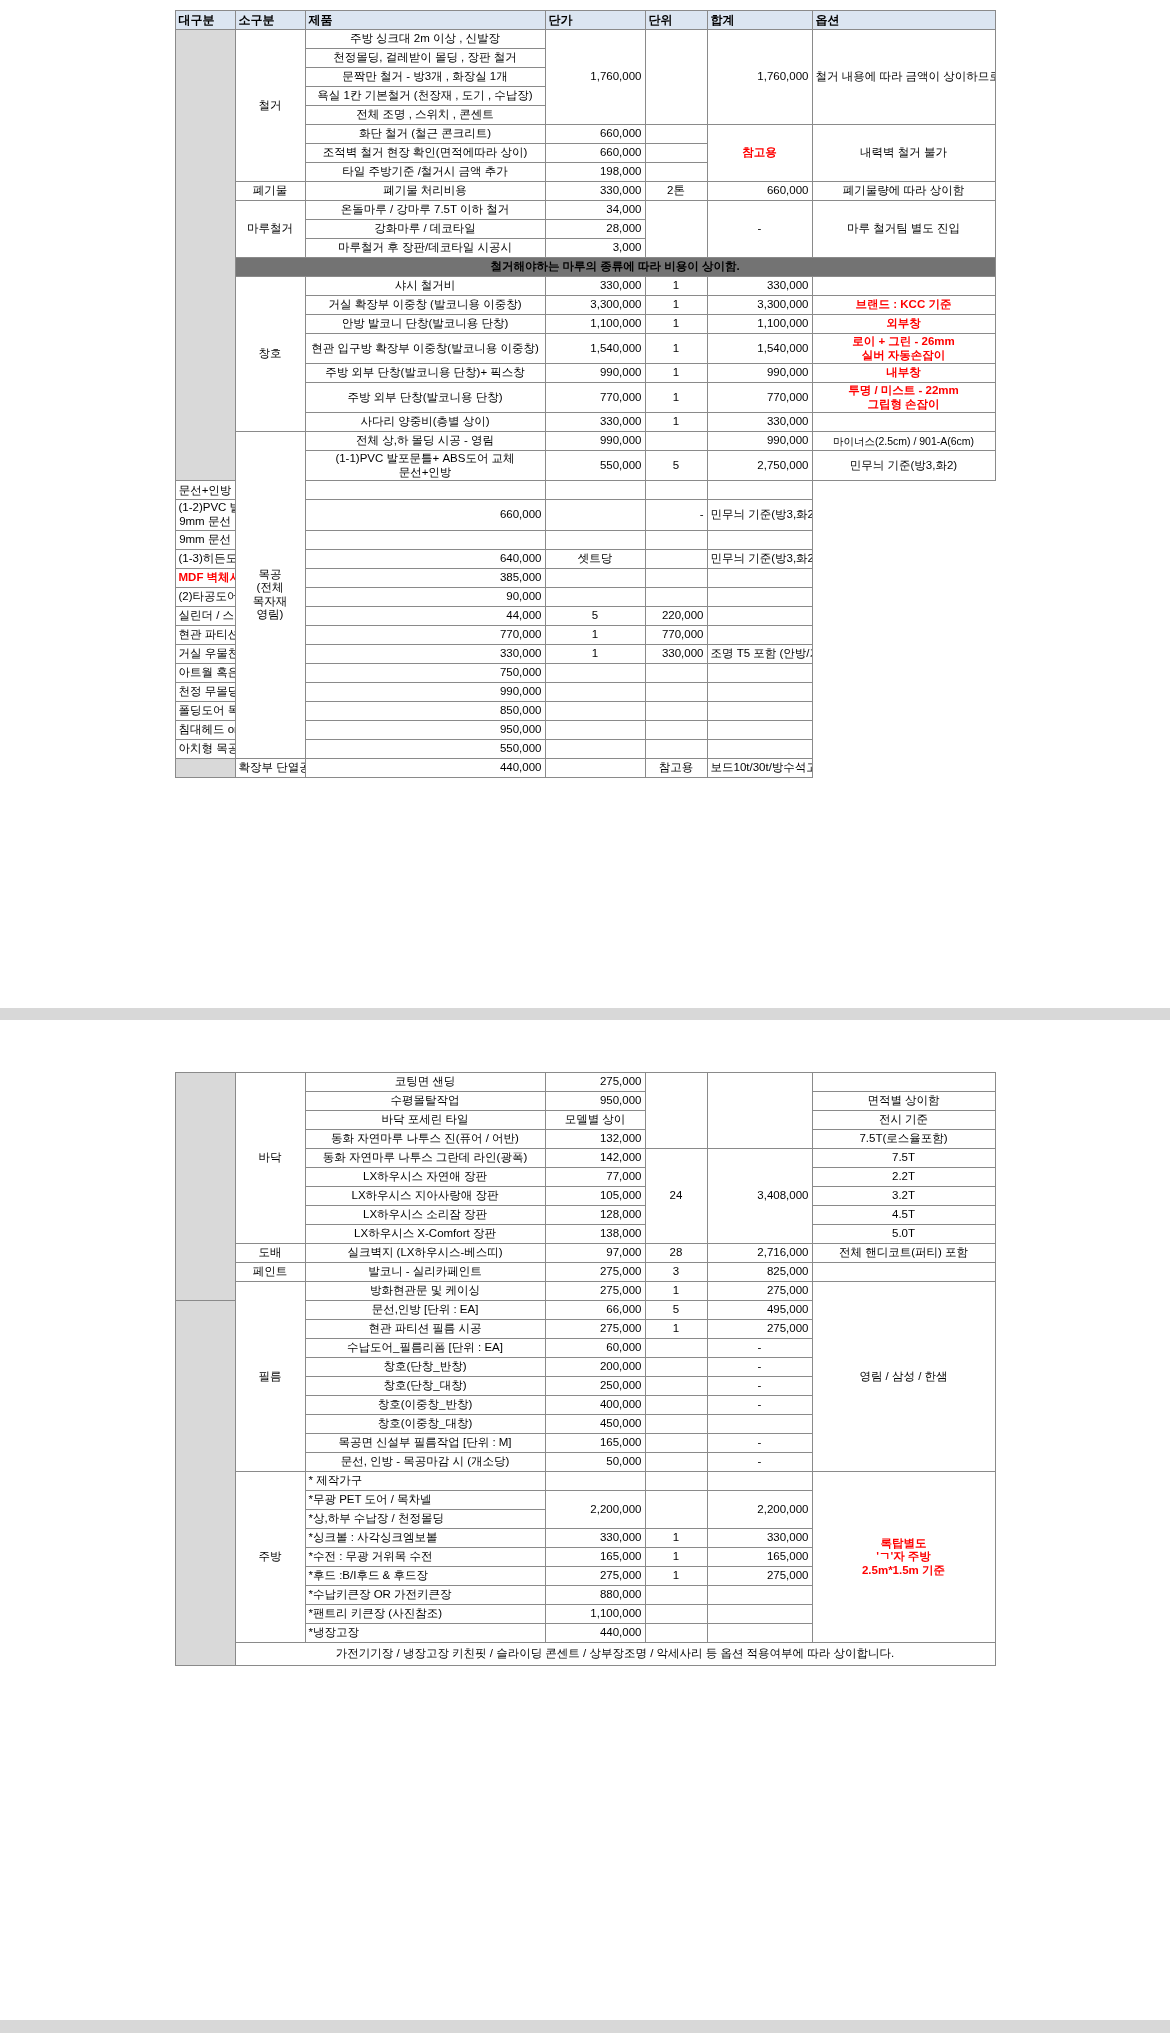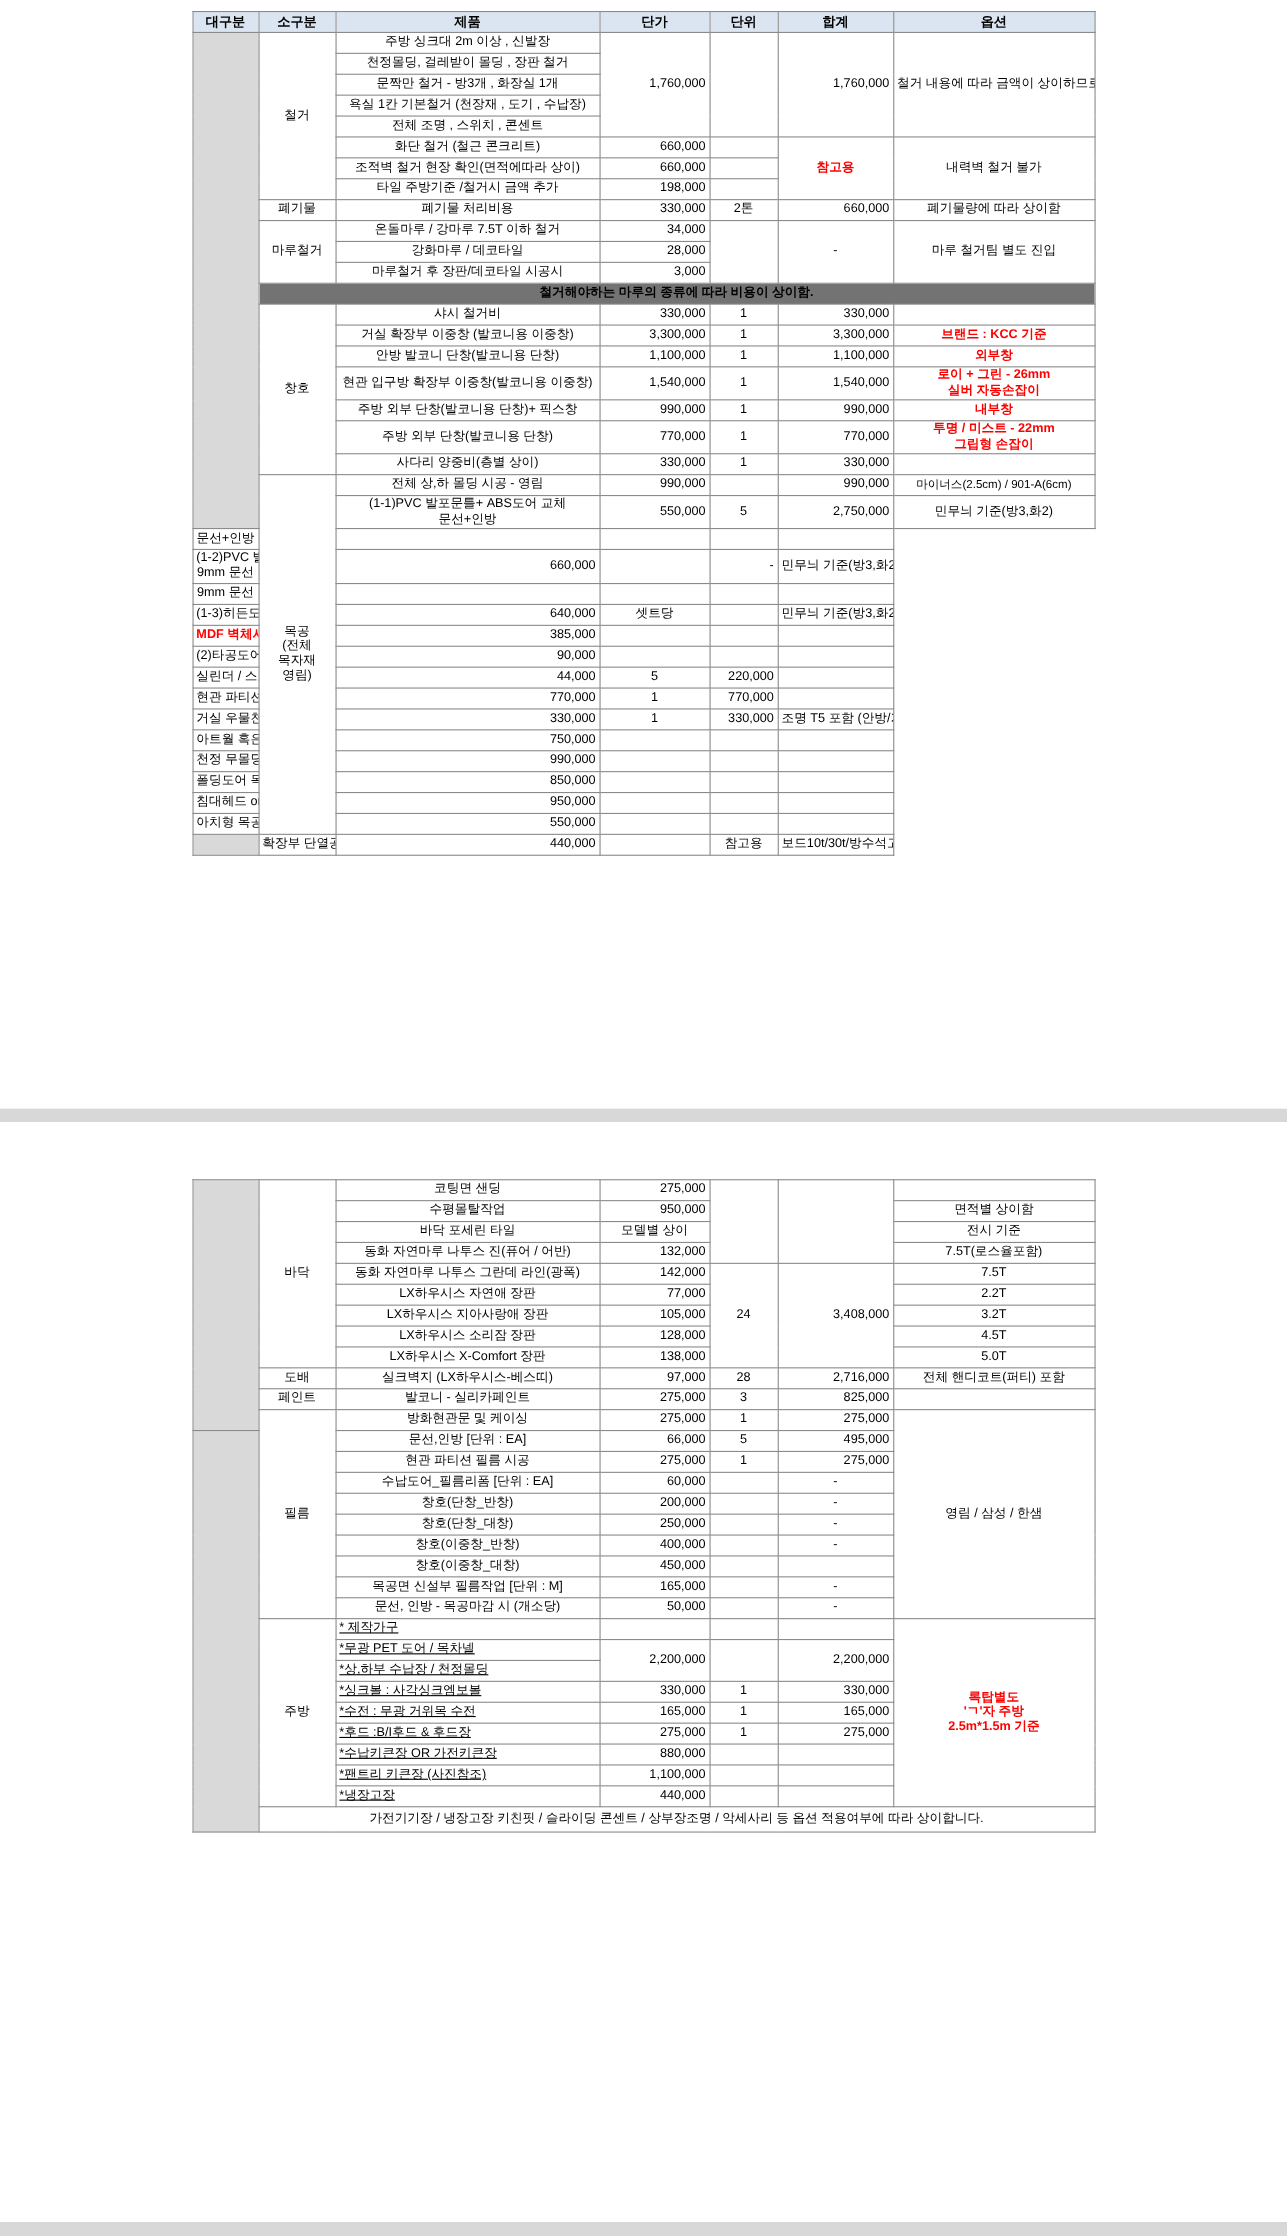--- a/index.html
+++ b/index.html
@@ -31,27 +31,27 @@
     padding: 1px 3px;
     line-height: 1.18;
     vertical-align: middle;
     height: 16px;
     overflow: hidden;
     white-space: nowrap;
   }
   th.hd {
     background: #dbe5f1;
     font-weight: bold;
-    text-align: center;
+    text-align: left;
     font-size: 12px;
     height: 20px;
   }
   .c { text-align: center; }
   .r { text-align: right; padding-right: 6px; }
-  .l { text-align: left; padding-left: 6px; text-decoration: underline; }
+  .l { text-align: left; padding-left: 6px; }
   .grey { background: #d9d9d9; }
   .redb { color: #ff0000; font-weight: bold; }
   .small { font-size: 10.5px; margin-top: 42px; }
   .wrapline { white-space: normal; line-height: 1.25; }
   col.c1 { width: 60px; }
   col.c2 { width: 70px; }
   col.c3 { width: 240px; }
   col.c4 { width: 100px; }
   col.c5 { width: 62px; }
   col.c6 { width: 105px; }

